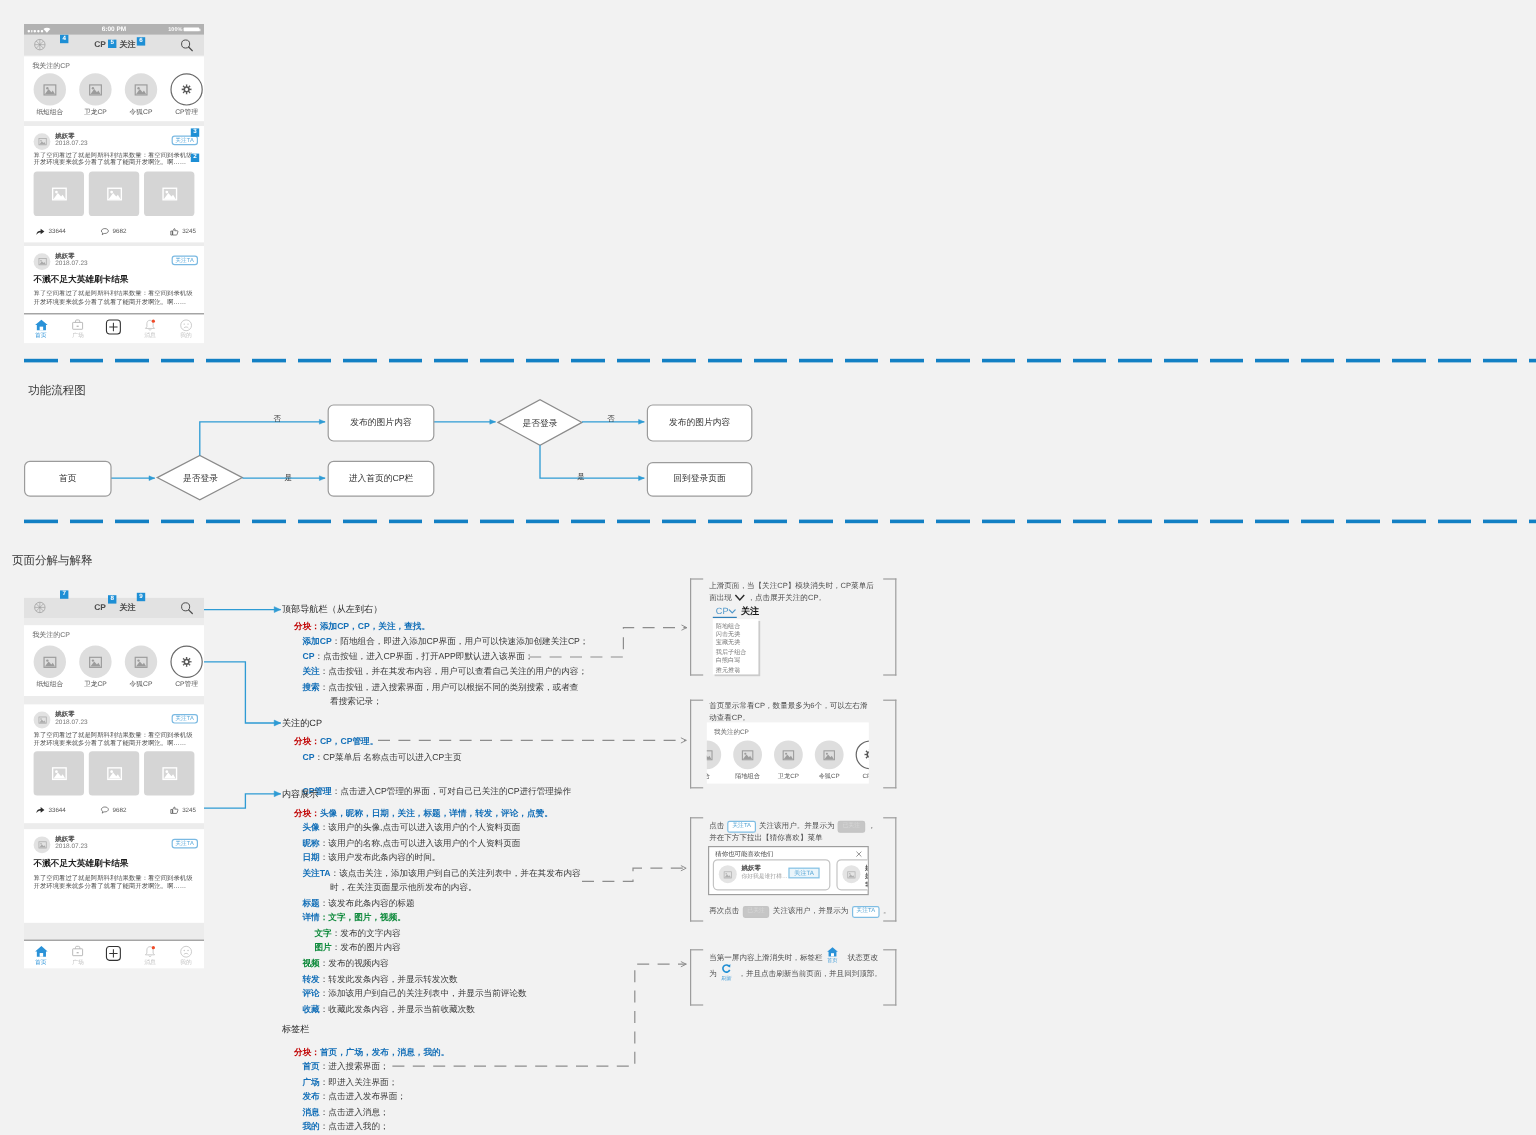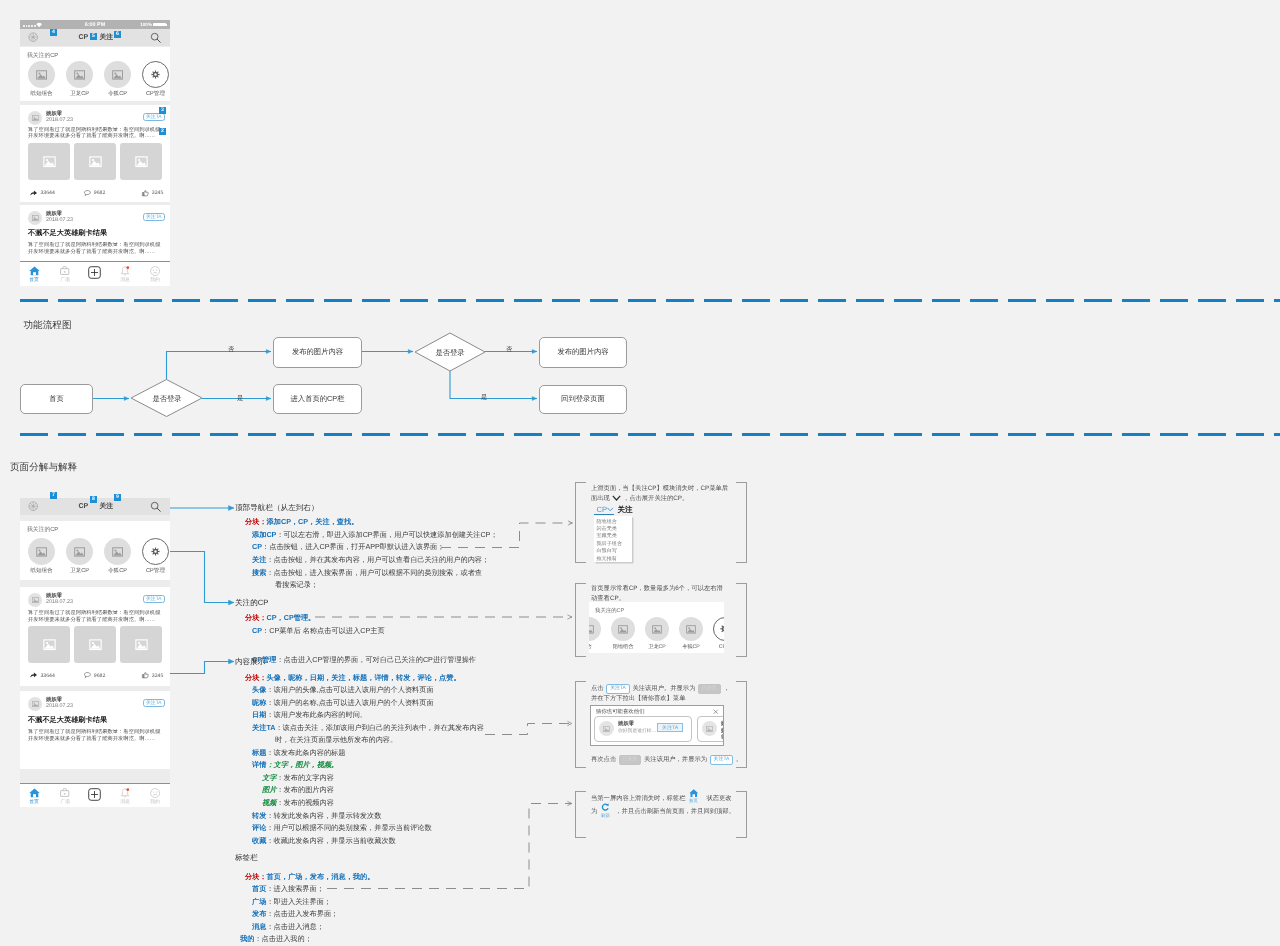--- a/index.html
+++ b/index.html
@@ -41,21 +41,21 @@
   .tabbar{position:absolute;background:#fff;border-top:0.7px solid #8f8f8f;box-sizing:border-box;}
   .tablb{position:absolute;color:#c2c2c2;text-align:center;}
   .tablb.on{color:#2a92d8;}
   .fbox{position:absolute;background:#fff;border:1px solid #9b9b9b;border-radius:5px;
     display:flex;align-items:center;justify-content:center;color:#333;font-size:7.3px;}
   .flab{position:absolute;font-size:6.2px;color:#333;}
   .fdtxt{position:absolute;font-size:7.3px;color:#333;text-align:center;width:60px;}
   .an{position:absolute;font-size:7.2px;white-space:nowrap;color:#3b3b3b;}
   .an .r{color:#c00000;font-weight:bold;}
   .an .b{color:#1570b8;font-weight:bold;}
-  .an .g{color:#0f8a3c;font-weight:bold;font-style:italic;}
+  .an .g{color:#0f8a3c;font-weight:bold;}
   .hd{position:absolute;font-size:7.6px;color:#2b2b2b;}
   .pnl-txt{position:absolute;font-size:6.3px;color:#4d4d4d;white-space:nowrap;}
   .chip{display:inline-block;font-size:4.9px;padding:0 3px;margin:0 2.6px;border-radius:2px;
     line-height:7.6px;vertical-align:.6px;}
   .chip-b{border:0.7px solid #7fbde3;color:#4d9fd0;background:#fff;}
   .chip-g{border:0.6px solid #c4c4c4;color:#d8d8d8;background:#c6c6c6;}
 </style>
 </head>
 <body>
 
@@ -257,51 +257,51 @@
     <div class="fbox" style="left:539px;top:385px;width:86px;height:27px">回到登录页面</div>
     <div class="fdtxt" style="left:137px;top:394px;width:60px">是否登录</div>
     <div class="fdtxt" style="left:420px;top:348px;width:60px">是否登录</div>
     <div class="flab" style="left:228px;top:345px">否</div>
     <div class="flab" style="left:237px;top:394px">是</div>
     <div class="flab" style="left:506px;top:345px">否</div>
     <div class="flab" style="left:481px;top:393px">是</div>
     <div class="sec-title" style="left:10px;top:461px">页面分解与解释</div>
 <div class="hd" style="left:235px;top:502.5px">顶部导航栏（从左到右）</div>
     <div class="an" style="left:245px;top:517.3px"><span class="r">分块：</span><span class="b">添加CP，CP，关注，查找。</span></div>
-    <div class="an" style="left:252px;top:529.8499999999999px"><span class="b">添加CP</span><span>：可以左右滑，即进入添加CP界面，用户可以快速添加创建关注CP；</span></div>
+    <div class="an" style="left:252px;top:529.8499999999999px"><span class="b">添加CP</span><span>：陌地组合，即进入添加CP界面，用户可以快速添加创建关注CP；</span></div>
     <div class="an" style="left:252px;top:542.3999999999999px"><span class="b">CP</span><span>：点击按钮，进入CP界面，打开APP即默认进入该界面；</span></div>
     <div class="an" style="left:252px;top:554.9499999999998px"><span class="b">关注</span><span>：点击按钮，并在其发布内容，用户可以查看自己关注的用户的内容；</span></div>
     <div class="an" style="left:252px;top:567.4999999999998px"><span class="b">搜索</span><span>：点击按钮，进入搜索界面，用户可以根据不同的类别搜索，或者查</span></div>
     <div class="an" style="left:275px;top:580.0499999999997px"><span>看搜索记录；</span></div>
     <div class="hd" style="left:235px;top:597.5px">关注的CP</div>
     <div class="an" style="left:245px;top:613.0px"><span class="r">分块：</span><span class="b">CP，CP管理。</span></div>
     <div class="an" style="left:252px;top:625.55px"><span class="b">CP</span><span>：CP菜单后 名称点击可以进入CP主页</span></div>
     <div class="an" style="left:252px;top:655px"><span class="b">CP管理</span><span>：点击进入CP管理的界面，可对自己已关注的CP进行管理操作</span></div>
     <div class="hd" style="left:235px;top:656.5px">内容展示</div>
     <div class="an" style="left:245px;top:672.5px"><span class="r">分块：</span><span class="b">头像，昵称，日期，关注，标题，详情，转发，评论，点赞。</span></div>
     <div class="an" style="left:252px;top:685.05px"><span class="b">头像</span><span>：该用户的头像,点击可以进入该用户的个人资料页面</span></div>
     <div class="an" style="left:252px;top:697.5999999999999px"><span class="b">昵称</span><span>：该用户的名称,点击可以进入该用户的个人资料页面</span></div>
     <div class="an" style="left:252px;top:710.1499999999999px"><span class="b">日期</span><span>：该用户发布此条内容的时间。</span></div>
     <div class="an" style="left:252px;top:722.6999999999998px"><span class="b">关注TA</span><span>：该点击关注，添加该用户到自己的关注列表中，并在其发布内容</span></div>
     <div class="an" style="left:275px;top:735.2499999999998px"><span>时，在关注页面显示他所发布的内容。</span></div>
     <div class="an" style="left:252px;top:747.7999999999997px"><span class="b">标题</span><span>：该发布此条内容的标题</span></div>
     <div class="an" style="left:252px;top:760.3499999999997px"><span class="b">详情</span><span class="g">：文字，图片，视频。</span></div>
     <div class="an" style="left:262px;top:772.8999999999996px"><span class="g">文字</span><span>：发布的文字内容</span></div>
     <div class="an" style="left:262px;top:785.4499999999996px"><span class="g">图片</span><span>：发布的图片内容</span></div>
-    <div class="an" style="left:262px;top:797.9999999999995px"><span class="g">视频</span><span>：发布的视频内容</span></div>
+    <div class="an" style="left:252px;top:797.9999999999995px"><span class="g">视频</span><span>：发布的视频内容</span></div>
     <div class="an" style="left:252px;top:810.5499999999995px"><span class="b">转发</span><span>：转发此发条内容，并显示转发次数</span></div>
-    <div class="an" style="left:252px;top:823.0999999999995px"><span class="b">评论</span><span>：用户可以根据不同的类别搜索，并显示当前评论数</span></div>
+    <div class="an" style="left:252px;top:823.0999999999995px"><span class="b">评论</span><span>：添加该用户到自己的关注列表中，并显示当前评论数</span></div>
     <div class="an" style="left:252px;top:835.6499999999994px"><span class="b">收藏</span><span>：收藏此发条内容，并显示当前收藏次数</span></div>
     <div class="hd" style="left:235px;top:853px">标签栏</div>
     <div class="an" style="left:245px;top:871.5px"><span class="r">分块：</span><span class="b">首页，广场，发布，消息，我的。</span></div>
     <div class="an" style="left:252px;top:884.05px"><span class="b">首页</span><span>：进入搜索界面；</span></div>
     <div class="an" style="left:252px;top:896.5999999999999px"><span class="b">广场</span><span>：即进入关注界面；</span></div>
     <div class="an" style="left:252px;top:909.1499999999999px"><span class="b">发布</span><span>：点击进入发布界面；</span></div>
     <div class="an" style="left:252px;top:921.6999999999998px"><span class="b">消息</span><span>：点击进入消息；</span></div>
-    <div class="an" style="left:240px;top:934.2499999999998px"><span class="b">我的</span><span>：点击进入我的；</span></div>
+    <div class="an" style="left:252px;top:934.2499999999998px"><span class="b">我的</span><span>：点击进入我的；</span></div>
     <svg width="1280" height="946" style="position:absolute;left:0;top:0;pointer-events:none">
       <defs>
         <marker id="ab" markerWidth="7" markerHeight="7" refX="5.8" refY="3.5" orient="auto">
           <path d="M0.8 1.3 L5.6 3.5 L0.8 5.7 Z" fill="#2e9bd4" stroke="#2e9bd4" stroke-width="0.4" stroke-linejoin="miter"></path>
         </marker>
       </defs>
       <path d="M170 508 L234 508" fill="none" stroke="#2e9bd4" stroke-width="1.1" marker-end="url(#ab)"></path>
       <path d="M170 551.5 L204.5 551.5 L204.5 602.5 L234 602.5" fill="none" stroke="#2e9bd4" stroke-width="1.1" marker-end="url(#ab)"></path>
       <path d="M170 673.5 L204.5 673.5 L204.5 661.5 L234 661.5" fill="none" stroke="#2e9bd4" stroke-width="1.1" marker-end="url(#ab)"></path>
     </svg>

